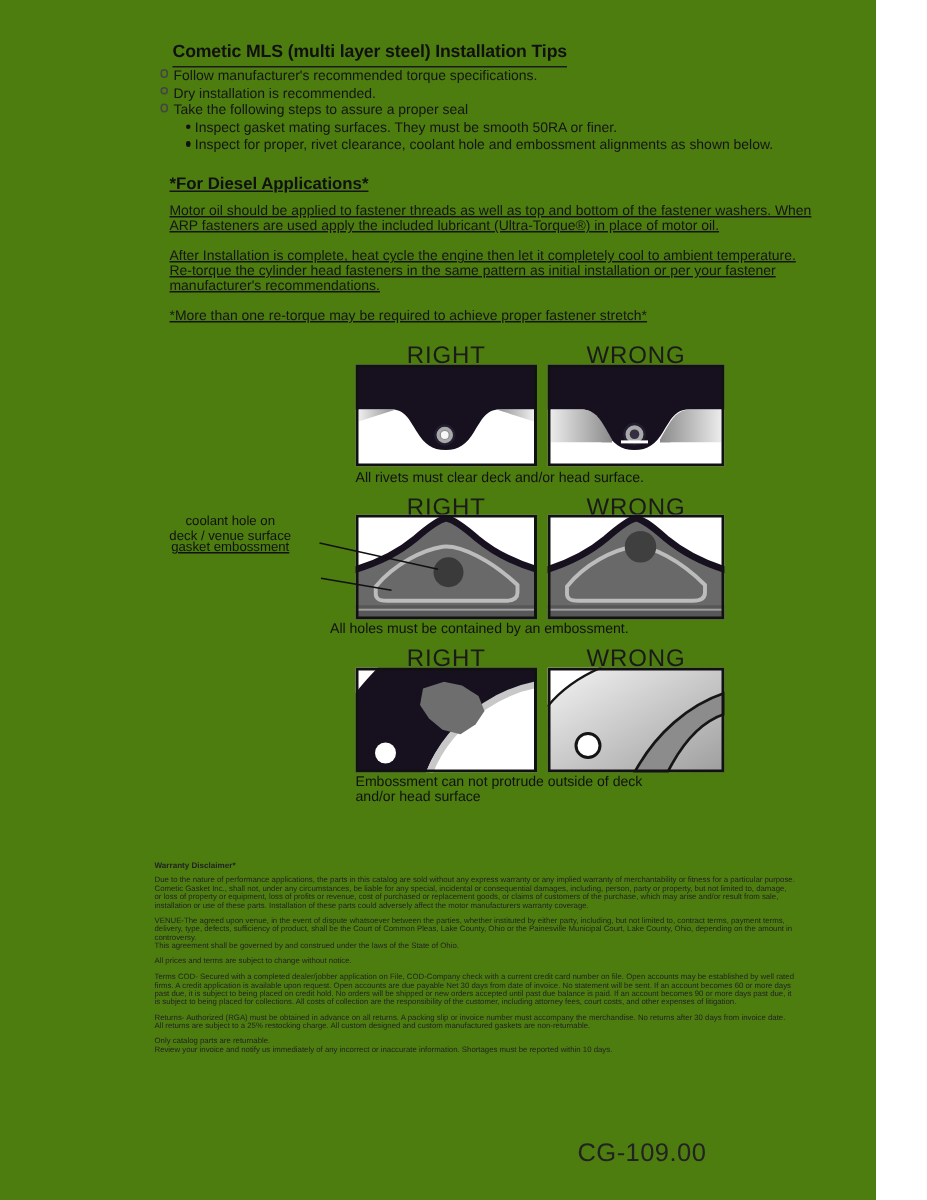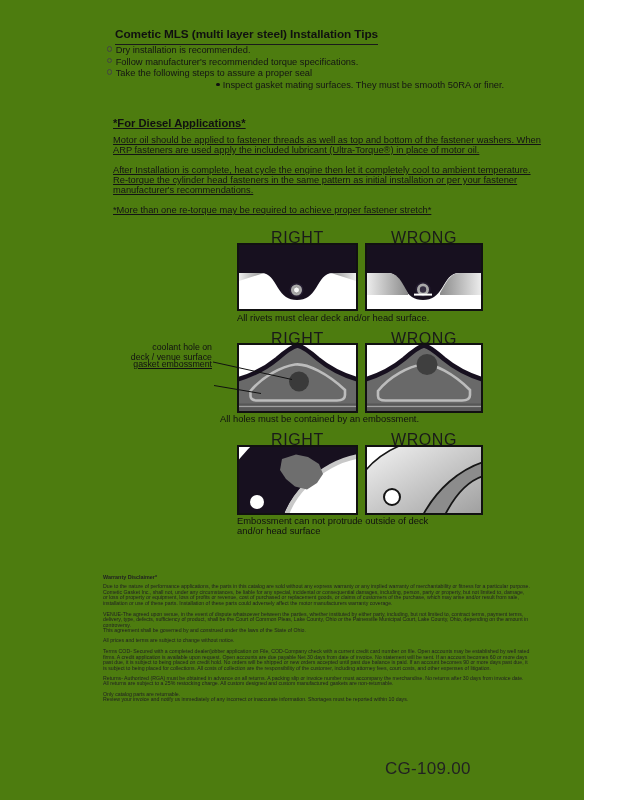--- a/index.html
+++ b/index.html
@@ -8,64 +8,67 @@
     font-family:"Liberation Sans","DejaVu Sans",sans-serif;color:#141414;
     overflow:hidden;
   }
   .title{
     position:absolute;left:115px;top:27px;margin:0;
     font-size:11.8px;font-weight:bold;letter-spacing:-0.1px;color:#101010;
     border-bottom:1.5px solid #1a1a1a;padding-bottom:2.5px;display:inline-block;white-space:nowrap;
   }
   .bullets{position:absolute;left:107px;top:45px;width:490px;font-size:9.3px;}
   .brow{line-height:11.5px;white-space:nowrap;}
-  .srow{line-height:11.5px;padding-left:16.5px;white-space:nowrap;text-align:center;}
+  .srow{line-height:11.5px;padding-left:16.5px;white-space:nowrap;}
   .dot-o{display:inline-block;width:3.2px;height:3.2px;border:1px solid #444;border-radius:50%;
          margin-right:3.5px;position:relative;top:-1.5px;}
   .dot-f{display:inline-block;width:3.4px;height:3.4px;background:#111;border-radius:50%;
          margin-right:3px;position:relative;top:-1.5px;}
   .diesel{position:absolute;left:113px;top:118px;width:428px;font-size:9.3px;line-height:10px;text-decoration:underline;}
   .diesel h2{font-size:11.2px;font-weight:bold;margin:0 0 7px 0;color:#101010;}
   .diesel p{margin:0 0 10px 0;}
   .diesel p.note{margin-top:1px;}
   .flabel{position:absolute;font-size:16px;letter-spacing:0.6px;text-align:center;color:#1a1a1a;}
   .caption{position:absolute;font-size:9.4px;color:#111;line-height:10px;}
   .panel{position:absolute;}
   .panel svg{display:block;}
-  .ann{position:absolute;left:95px;width:117px;text-align:right;font-size:8.8px;line-height:9.6px;color:#111;}
+  .ann{position:absolute;left:95px;width:117px;text-align:center;font-size:8.8px;line-height:9.6px;color:#111;}
   .leader{position:absolute;left:95px;top:340px;pointer-events:none;}
   .fineprint{
     position:absolute;left:103px;top:574px;width:657px;
     font-size:8px;line-height:8.5px;color:#222;
     transform:scale(0.65);transform-origin:0 0;
   }
   .fineprint h3{font-size:8.3px;font-weight:bold;margin:0 0 7.5px 0;}
   .fineprint p{margin:0 0 7.5px 0;}
   .fineprint p.nogap{margin:0;}
   .footer-code{position:absolute;left:385px;top:759px;font-size:17px;letter-spacing:0.3px;color:#222;}
 </style>
 </head>
 <body>
 
 <div class="page">
 
   <h1 class="title">Cometic MLS (multi layer steel) Installation Tips</h1>
 
   <div class="bullets">
     <div class="brow">
+      <span class="dot-o"></span><span>Follow manufacturer's recommended torque specifications.</span>
+    </div>
+    <div class="brow">
       <span class="dot-o"></span><span>Dry installation is recommended.</span>
-    </div>
-    <div class="brow">
-      <span class="dot-o"></span><span>Follow manufacturer's recommended torque specifications.</span>
     </div>
     <div class="brow">
       <span class="dot-o"></span><span>Take the following steps to assure a proper seal</span>
     </div>
     <div class="srow">
       <span class="dot-f"></span><span>Inspect gasket mating surfaces.  They must be smooth 50RA or finer.</span>
+    </div>
+    <div class="srow">
+      <span class="dot-f"></span><span>Inspect for proper, rivet clearance, coolant hole and embossment alignments as shown below.</span>
     </div>
   </div>
 
   <div class="diesel">
     <h2>*For Diesel Applications*</h2>
     <p>Motor oil should be applied to fastener threads as well as top and bottom of the fastener washers. When ARP fasteners are used apply the included lubricant (Ultra-Torque®) in place of motor oil.</p>
     <p>After Installation is complete, heat cycle the engine then let it completely cool to ambient temperature. Re-torque the cylinder head fasteners in the same pattern as initial installation or per your fastener manufacturer's recommendations.</p>
     <p class="note">*More than one re-torque may be required to achieve proper fastener stretch*</p>
   </div>
 

